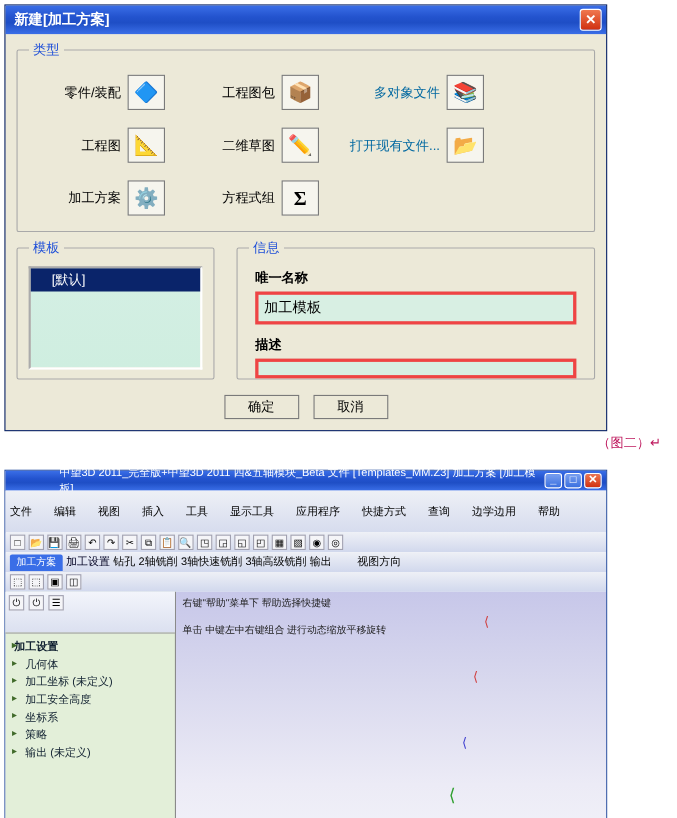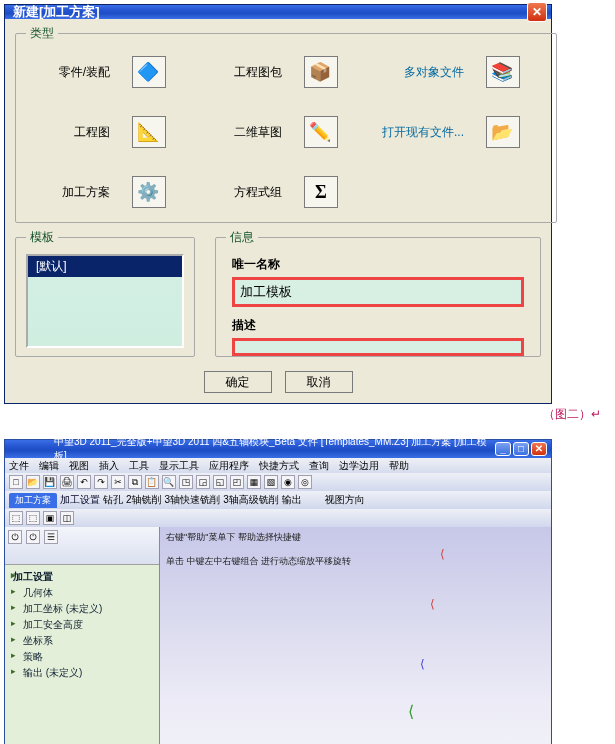--- a/index.html
+++ b/index.html
@@ -6,66 +6,66 @@
   body { font-family: "Microsoft YaHei", Tahoma, sans-serif; font-size: 12px; background: #fff; }
   .page-wrap { width: 615px; }
 
   
   .dlg {
     width: 548px; margin: 4px 0 0 4px;
     border: 1px solid #0a246a; background: #ece9d8;
     display: flex; flex-direction: column;
   }
   .title-bar {
-    height: 14px;
+    height: 26px;
     background: linear-gradient(#3a6ee7,#2353ce 40%,#1e4ec5 60%,#3a6ee7);
     display: flex; align-items: center; justify-content: space-between;
     padding: 0 4px;
   }
   .title-text { color: #fff; font-weight: bold; font-size: 13px; padding-left: 4px; }
   .close-btn {
     width: 20px; height: 20px;
     background: linear-gradient(#f07850,#d03010);
     border: 1px solid #fff; border-radius: 3px;
     color: #fff; text-align: center; line-height: 18px; font-weight: bold;
     cursor: pointer;
   }
   .dlg-body { padding: 6px 10px 10px; }
   fieldset {
     border: 1px solid #a9a9a9; border-radius: 2px;
     padding: 8px 10px; margin-bottom: 6px;
   }
-  legend { padding: 0 4px; color: #14532d; }
+  legend { padding: 0 4px; color: #1d4ed8; }
 
   .type-grid {
     display: grid;
     grid-template-columns: 90px 60px 80px 60px 90px 60px;
     grid-auto-rows: 44px;
     align-items: center;
-    column-gap: 0; row-gap: 4px; gap: 16px;
+    column-gap: 0; row-gap: 4px;
   }
   .type-lbl { text-align: right; padding-right: 6px; color: #000; }
   .type-lbl.disabled { color: #0369a1; }
   .ico {
     width: 34px; height: 32px;
     border: 1px solid #7a7a7a; background: #f6f5ee;
     display: flex; align-items: center; justify-content: center;
     font-size: 18px;
   }
 
   .lower-row { display: flex; gap: 20px; }
   .tmpl-box fieldset, .info-box fieldset { height: 128px; }
   .tmpl-box { width: 180px; }
   .template-list {
     width: 100%; height: 100%; border: 2px inset #fff;
     background: linear-gradient(#d4efe4,#cfeee0);
     padding: 0;
   }
   .template-item {
-    background: #0a246a; color: #fff; padding: 2px 8px;
+    background: #0a246a; color: #fff; padding: 2px 19px;
     display: inline-block; width: 100%;
   }
   .info-box { flex: 1; }
   .info-label { margin: 2px 0 4px 6px; font-weight: bold; }
   .info-field {
     width: 96%; margin-left: 6px;
     border: 3px solid #ef4444; background: #d8efe3;
     padding: 3px 5px; font-size: 13px;
   }
   .info-field.thin { height: 18px; background: #d8efe3; }
@@ -80,22 +80,22 @@
 
   
   .appwin {
     width: 548px; margin: 0 0 0 4px; border: 1px solid #2a4fa0;
     display: flex; flex-direction: column;
   }
   .appwin .title-bar { height: 18px; padding-left: 45px; }
   .appwin .title-text { font-size: 10px; font-weight: normal; }
   .menubar {
     background: linear-gradient(#eef0f6,#d6dcee);
-    padding: 7px 4px; font-size: 10px; color: #000;
-    display: flex; gap: 10px; align-items: center; height: 15px;
+    padding: 19px 4px; font-size: 10px; color: #000;
+    display: flex; gap: 20px; align-items: center; height: 15px;
   }
   .toolbar {
     background: linear-gradient(#eef0f6,#d1d8ed);
     display: flex; gap: 3px; padding: 2px 4px; align-items: center;
     font-size: 10px; height: 18px;
   }
   .tb-ico {
     width: 14px; height: 14px; border: 1px solid #a0a0b0;
     background: #f5f5f8; font-size: 9px; display: flex;
     align-items: center; justify-content: center;

